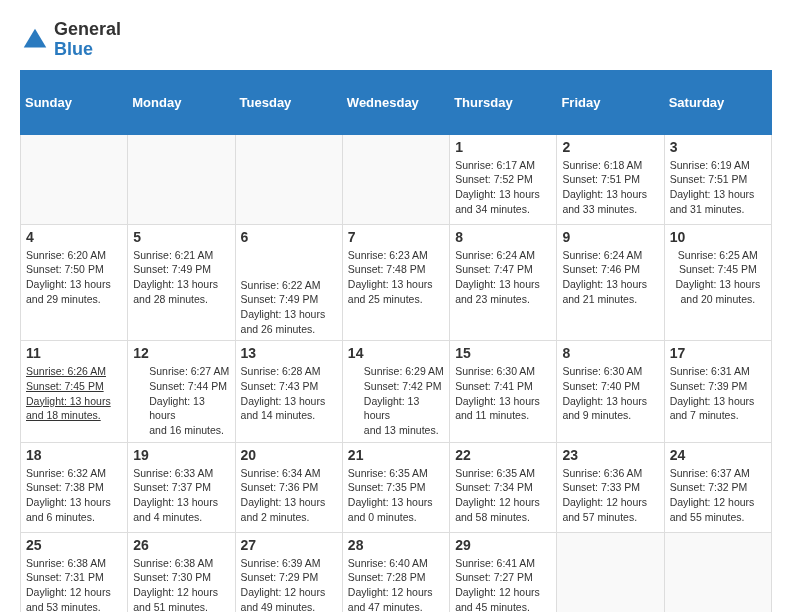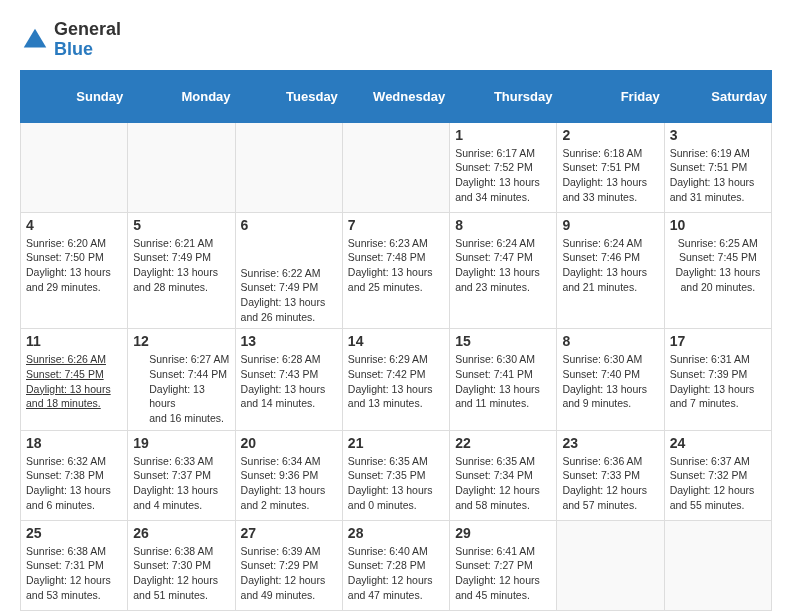--- a/index.html
+++ b/index.html
@@ -56,22 +56,22 @@
     table {
       width: 100%;
       border-collapse: collapse;
       font-size: 11px;
     }
     thead tr {
       background-color: #2a7abf;
       color: #fff;
     }
     thead th {
-      padding: 18px 4px;
-      text-align: right;
+      padding: 24px 4px;
+      text-align: left;
       font-size: 13px;
       font-weight: bold;
       border: 1px solid #2a7abf;
     }
     tbody tr {
       background: #fff;
     }
     tbody tr:nth-child(odd) {
       background: #fff;
     }
@@ -221,21 +221,21 @@
         </td>
         <td>
           <span class="day-number">13</span>
           <div class="day-info" style="white-space: pre-line;">Sunrise: 6:28 AM
 Sunset: 7:43 PM
 Daylight: 13 hours
 and 14 minutes.</div>
         </td>
         <td>
           <span class="day-number">14</span>
-          <div class="day-info" style="white-space: pre-line;">Sunrise: 6:29 AM
+          <div class="day-info" style="white-space: pre-line; margin-left: 16px;">Sunrise: 6:29 AM
 Sunset: 7:42 PM
 Daylight: 13 hours
 and 13 minutes.</div>
         </td>
         <td>
           <span class="day-number">15</span>
           <div class="day-info" style="white-space: pre-line;">Sunrise: 6:30 AM
 Sunset: 7:41 PM
 Daylight: 13 hours
 and 11 minutes.</div>
@@ -266,21 +266,21 @@
         <td>
           <span class="day-number">19</span>
           <div class="day-info" style="white-space: pre-line;">Sunrise: 6:33 AM
 Sunset: 7:37 PM
 Daylight: 13 hours
 and 4 minutes.</div>
         </td>
         <td>
           <span class="day-number">20</span>
           <div class="day-info" style="white-space: pre-line;">Sunrise: 6:34 AM
-Sunset: 9:36 PM
+Sunset: 7:36 PM
 Daylight: 13 hours
 and 2 minutes.</div>
         </td>
         <td>
           <span class="day-number">21</span>
           <div class="day-info" style="white-space: pre-line;">Sunrise: 6:35 AM
 Sunset: 7:35 PM
 Daylight: 13 hours
 and 0 minutes.</div>
         </td>

